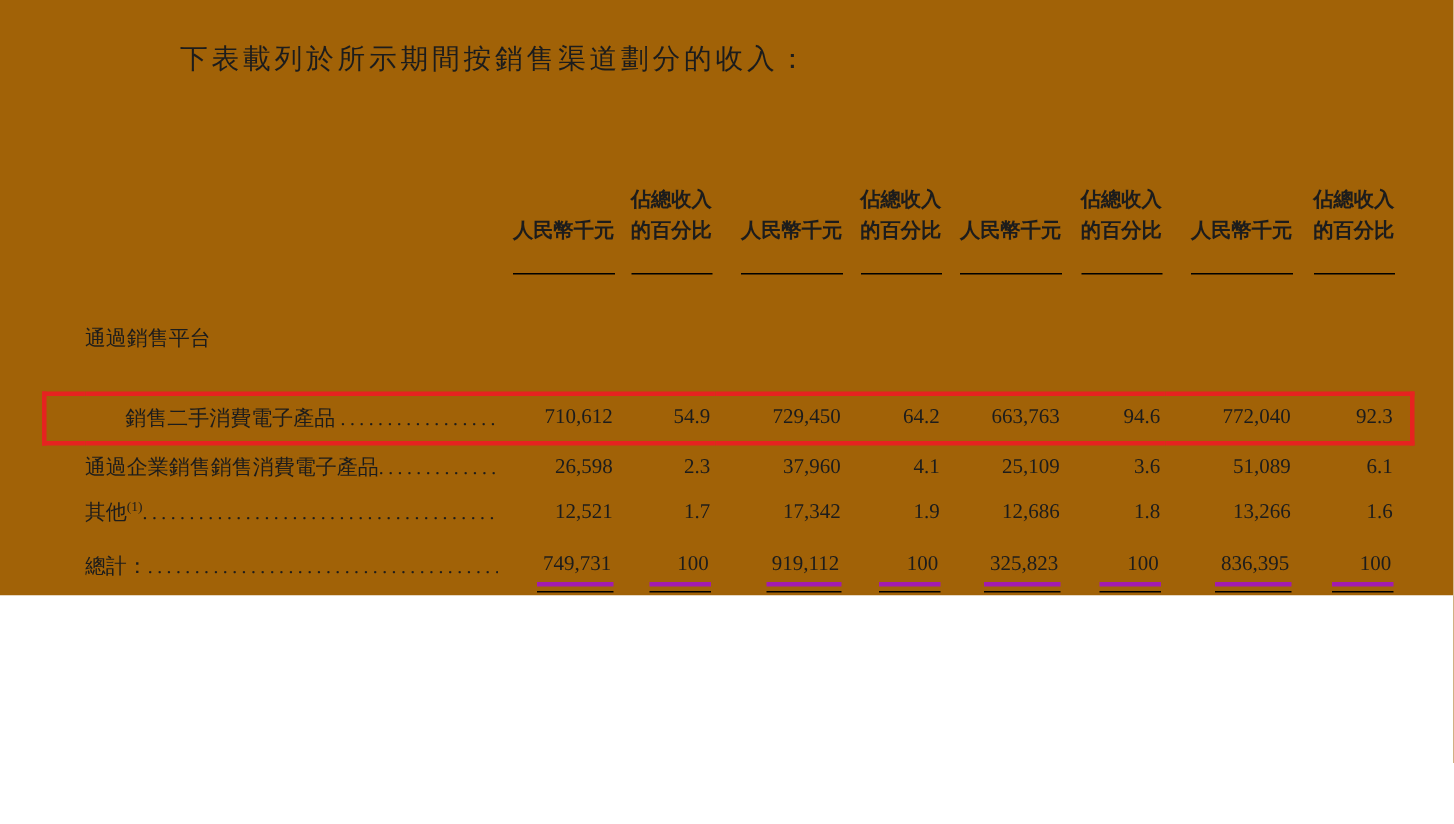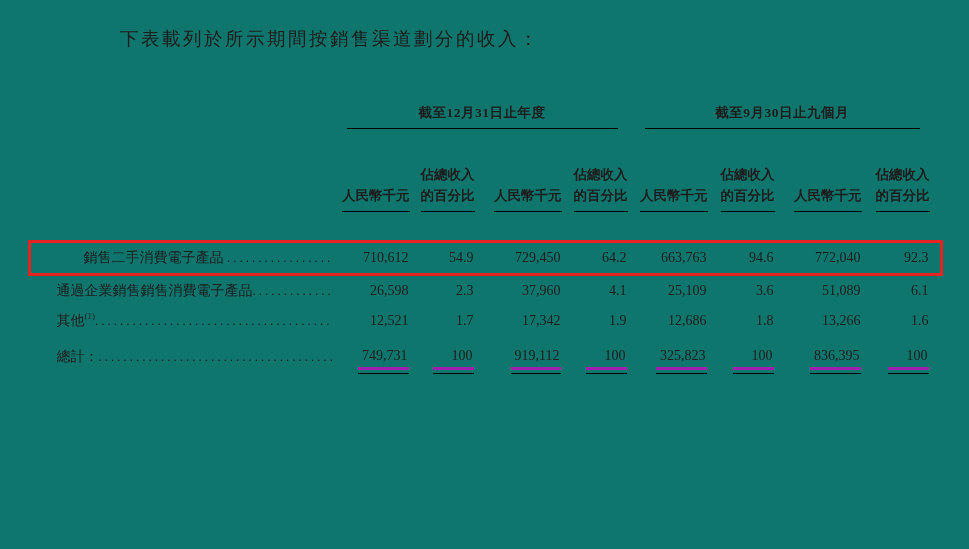--- a/index.html
+++ b/index.html
@@ -1,17 +1,17 @@
 <!DOCTYPE html>
 <html style="--hl: #e62320;"><head>
 <meta charset="utf-8">
 <style>
   html,body { margin:0; padding:0; background:#fff; }
   .page {
-    position:relative; width:969px; height:549px; background:#0f766e;
+    position:relative; width:969px; height:397px; background:#a16207;
     font-family:"Liberation Serif","DejaVu Serif",serif; color:#1c1c1c; overflow:hidden;
   }
   .title {
     position:absolute; left:120px; top:26px; font-size:18.5px; letter-spacing:2.5px; white-space:nowrap;
   }
   table.rev {
     position:absolute; left:28px; top:100px; width:912px;
     border-collapse:collapse; table-layout:fixed; font-size:14px; color:#1c1c1c;
   }
   td, th { padding:0; font-weight:normal; vertical-align:bottom; }
@@ -25,21 +25,21 @@
   
   tr.r-year { height:41px; }
   .year-hdr > div {
     font-weight:bold; text-align:center; font-size:14px;
     border-bottom:1px solid #000; padding-bottom:5px; margin:0 6px 0 15px; white-space:nowrap;
   }
   
   tr.r-sub { height:83px; }
   .sub-hdr { text-align:right; padding-right:2px; }
   .sub-hdr .ul {
-    display:inline-block; border-bottom:1px solid #000; padding-bottom:5px;
+    display:inline-block; border-bottom:1px solid #000; padding-bottom:18px;
     font-weight:bold; font-size:13.5px; line-height:21px; white-space:nowrap;
   }
   
   tr.r-unaud { height:40px; }
   tr.r-unaud td { position:relative; vertical-align:top; }
   .unaud {
     position:absolute; left:705px; top:11px; font-style:italic; font-size:13.5px; white-space:nowrap;
   }
   tr.r-spacer { height:29px; }
   
@@ -81,30 +81,20 @@
       <col style="width:87px">
         <col style="width:66px">
       <col style="width:80px">
         <col style="width:67px">
       <col style="width:87px">
         <col style="width:68px">
       <col style="width:10px">
     </colgroup>
 
     <tbody>
-        <tr class="r-group">
-      <td colspan="2"></td>
-      <th colspan="4" class="grp-hdr">
-        <div>截至12月31日止年度</div>
-      </th>
-      <th colspan="4" class="grp-hdr">
-        <div>截至9月30日止九個月</div>
-      </th>
-      <td></td>
-    </tr>
 
 
     <tr class="r-sub">
       <td colspan="2"></td>
       <th class="sub-hdr">
         <span class="ul"><span>人民幣千元</span></span>
       </th>
       <th class="sub-hdr">
         <span class="ul"><span style="display:block">佔總收入</span><span style="display:block">的百分比</span></span>
       </th>
@@ -127,20 +117,24 @@
         <span class="ul"><span style="display:block">佔總收入</span><span style="display:block">的百分比</span></span>
       </th>
       <td></td>
     </tr>
 
 
     <tr class="r-spacer">
           <td colspan="11"></td>
         </tr>
 
+    <tr class="r-section">
+      <td></td>
+      <td colspan="10" class="lbl">通過銷售平台</td>
+    </tr>
 
     <tr class="r-hl">
       <td></td>
       <td class="lbl indent"><span>銷售二手消費電子產品</span> <span class="dots">........................</span></td>
       <td class="num">710,612</td>
       <td class="num">54.9</td>
       <td class="num">729,450</td>
       <td class="num">64.2</td>
       <td class="num">663,763</td>
       <td class="num">94.6</td>

